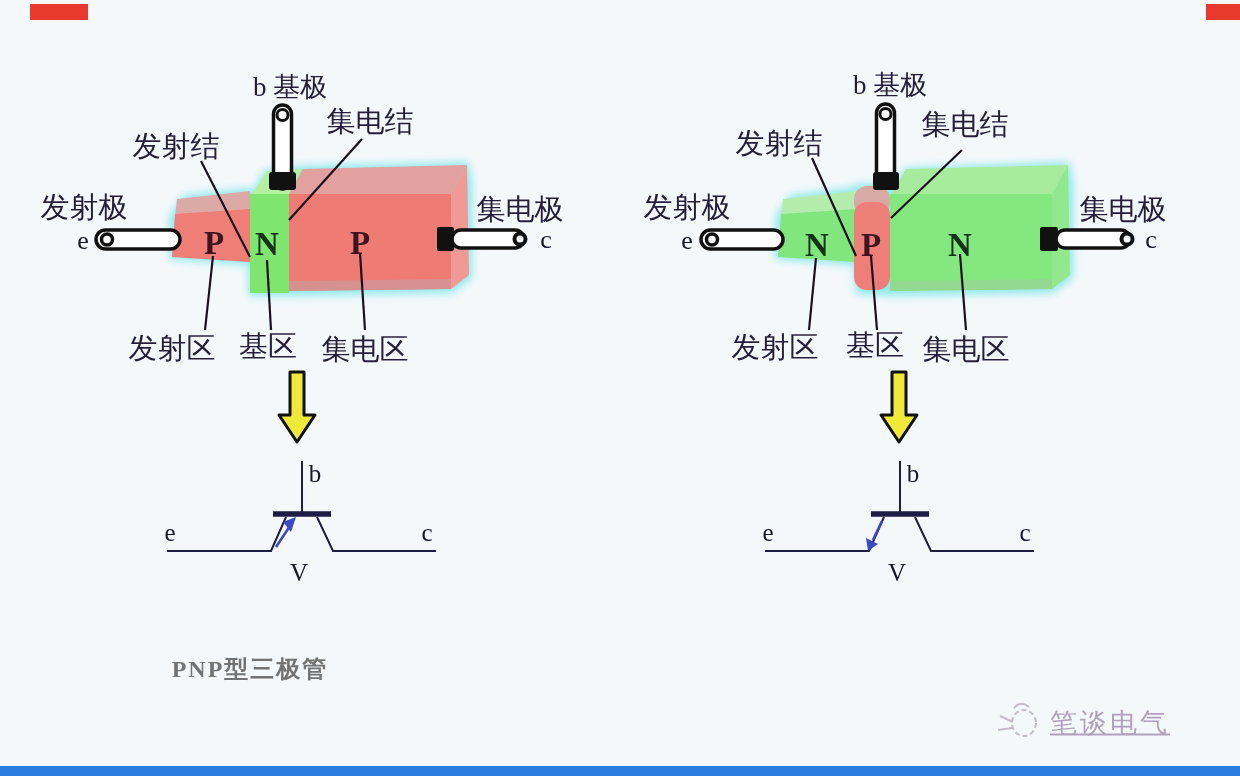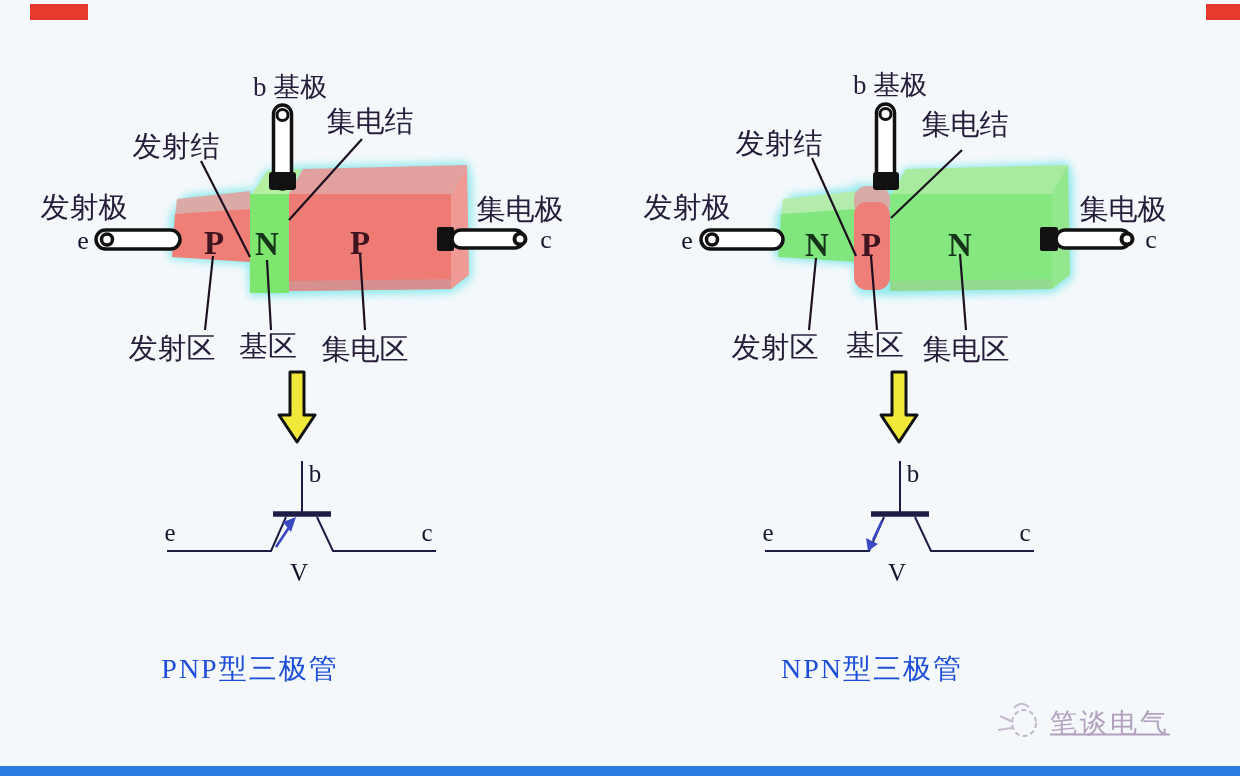--- a/index.html
+++ b/index.html
@@ -15,21 +15,21 @@
     transform:translate(-50%,-50%);
     white-space:nowrap;
     color:#251d3a;
     line-height:1;
   }
   .cjk{font-size:29px;font-weight:500;}
   .pin{font-size:26px;color:#15152b;}
   .region-p{font-size:33px;font-weight:600;color:#3d1420;}
   .region-n{font-size:33px;font-weight:600;color:#143318;}
   .sym{font-size:25px;color:#15152b;}
-  .title{font-size:28px;font-weight:400;color:#1d4ed8;letter-spacing:2px;}
+  .title{font-size:24px;font-weight:700;color:#737373;letter-spacing:2px;}
   .watermark{font-size:27px;color:#b2a0bf;letter-spacing:3px;}
   .bar{position:absolute;}
   #geometry{position:absolute;left:0;top:0;}
 </style>
 </head>
 <body>
 
 <div id="stage">
 
   <div class="bar" style="left:30px;top:4px;width:58px;height:16px;background:#e8392f;"></div>
@@ -170,16 +170,15 @@
   <span class="lbl region-n" style="left:817px;top:245px;">N</span>
   <span class="lbl region-p" style="left:871px;top:245px;">P</span>
   <span class="lbl region-n" style="left:960px;top:245px;">N</span>
   <span class="lbl cjk" style="left:775px;top:347px;">发射区</span>
   <span class="lbl cjk" style="left:875px;top:345px;">基区</span>
   <span class="lbl cjk" style="left:966px;top:349px;">集电区</span>
   <span class="lbl sym" style="left:913px;top:473px;">b</span>
   <span class="lbl sym" style="left:768px;top:532px;">e</span>
   <span class="lbl sym" style="left:1025px;top:532px;">c</span>
   <span class="lbl sym" style="left:897px;top:572px;">V</span>
-  <span class="lbl title" style="left:872px;top:669px;">NPN型三极管</span>
 
   <span class="lbl watermark" style="left:1110px;top:723px;text-decoration:underline;">笔谈电气</span>
 </div>
 
 </body></html>

